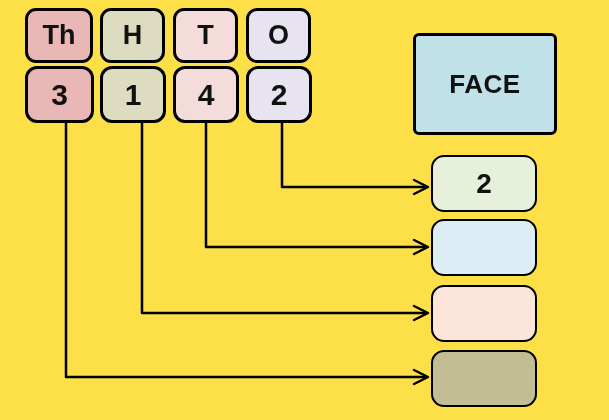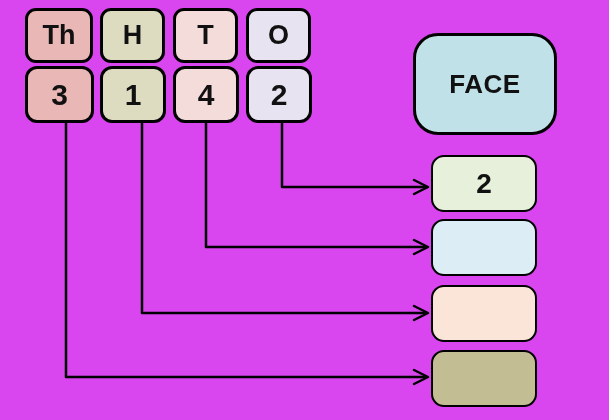--- a/index.html
+++ b/index.html
@@ -24,21 +24,21 @@
   .place-box {
     border-radius: 11px;
     font-size: 27px;
   }
   .digit-box {
     border-radius: 12px;
     font-size: 30px;
   }
   .face-box {
     left: 413px; top: 33px; width: 144px; height: 102px;
-    border-radius: 25px;
+    border-radius: 6px;
     flex-direction: column;
     font-size: 26px;
     line-height: 35px;
     letter-spacing: 0.5px;
   }
   .answer-box {
     left: 431px; width: 106px; height: 57px;
     border-radius: 13px;
     border-width: 2.5px;
     font-size: 28px;
@@ -46,21 +46,21 @@
   .connectors {
     position: absolute;
     left: 0; top: 0;
     width: 609px; height: 420px;
     pointer-events: none;
   }
 </style>
 </head>
 <body>
 
-<div class="stage" style="background: #d946ef; text-align: center;">
+<div class="stage" style="background: #fde047; text-align: center;">
 
   <div class="box place-box" style="left: 25px; top: 8px; width: 68px; height: 55px; background: rgb(233, 184, 182);">Th</div>
   <div class="box place-box" style="left: 100px; top: 8px; width: 65px; height: 55px; background: rgb(221, 220, 192);">H</div>
   <div class="box place-box" style="left: 173px; top: 8px; width: 65px; height: 55px; background: rgb(243, 220, 218);">T</div>
   <div class="box place-box" style="left: 246px; top: 8px; width: 65px; height: 55px; background: rgb(231, 227, 240);">O</div>
 
   <div class="box digit-box" style="left: 25px; top: 66px; width: 69px; height: 57px; background: rgb(233, 184, 182);">3</div>
   <div class="box digit-box" style="left: 100px; top: 66px; width: 66px; height: 57px; background: rgb(221, 220, 192);">1</div>
   <div class="box digit-box" style="left: 173px; top: 66px; width: 66px; height: 57px; background: rgb(243, 220, 218);">4</div>
   <div class="box digit-box" style="left: 246px; top: 66px; width: 66px; height: 57px; background: rgb(231, 227, 240);">2</div>

